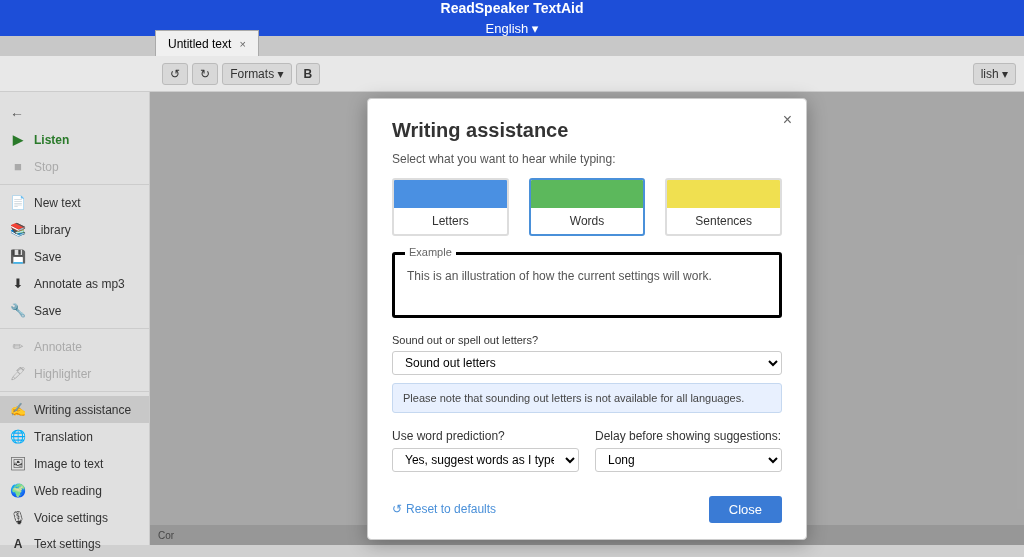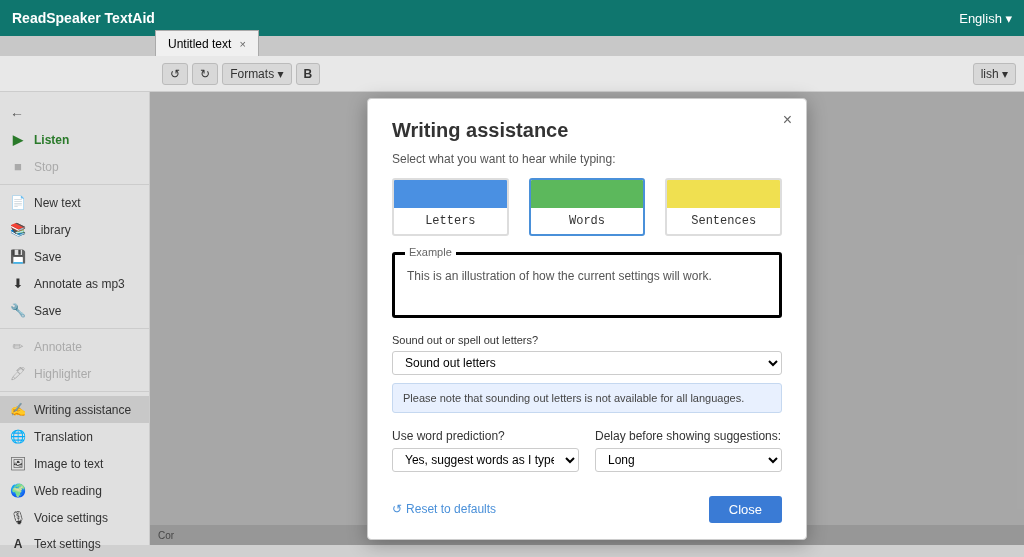--- a/index.html
+++ b/index.html
@@ -8,27 +8,28 @@
       font-size: 13px;
       background: #d0d0d0;
       width: 1024px;
       height: 557px;
       overflow: hidden;
       position: relative;
     }
 
     
     .top-bar {
-      background: #0f766e;
+      background: #1d4ed8;
       height: 36px;
       display: flex;
       align-items: center;
       justify-content: space-between;
       padding: 0 12px;
       color: white;
+      flex-direction: column;
     }
     .top-bar-title {
       font-size: 14px;
       font-weight: bold;
       color: white;
     }
     .top-bar-lang {
       font-size: 13px;
       color: white;
       cursor: pointer;
@@ -157,21 +158,20 @@
       font-size: 12px;
       color: #555;
       margin-bottom: 12px;
     }
 
     
     .option-cards {
       display: flex;
       gap: 20px;
       margin-bottom: 16px;
-      font-family: Liberation Mono, monospace;
     }
     .option-card {
       flex: 1;
       border: 2px solid #ddd;
       border-radius: 3px;
       overflow: hidden;
       cursor: pointer;
     }
     .option-card.selected { border-color: #4a90d9; }
     .option-card-bar {

